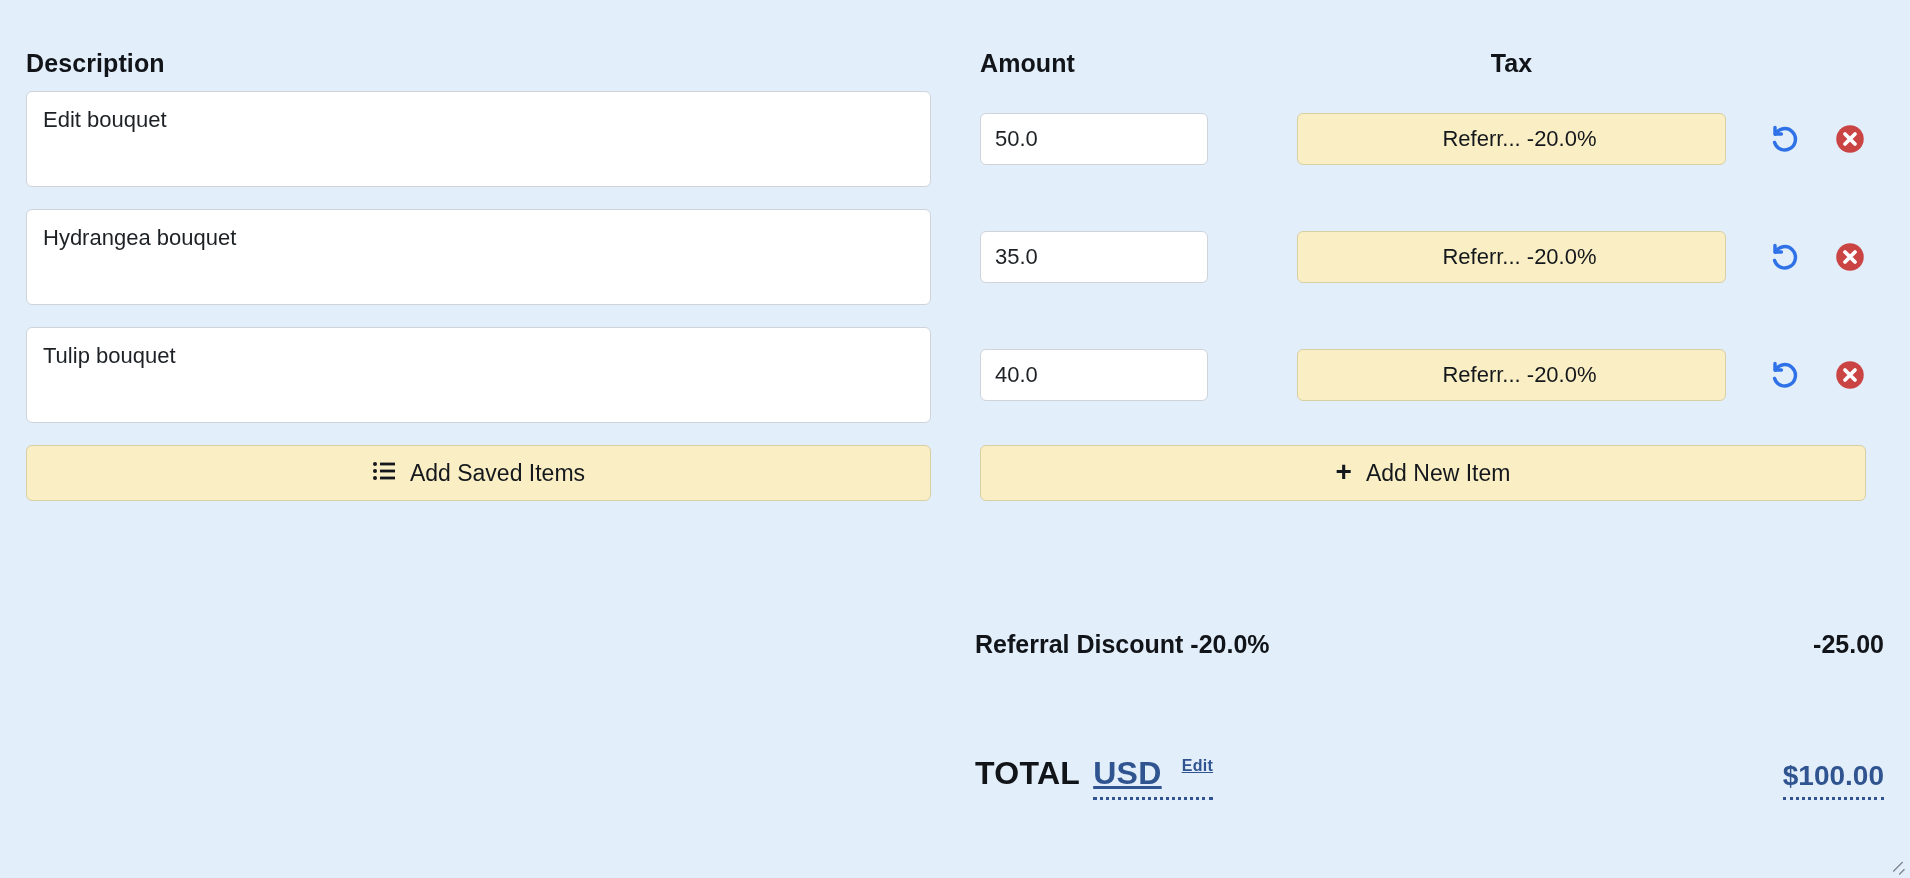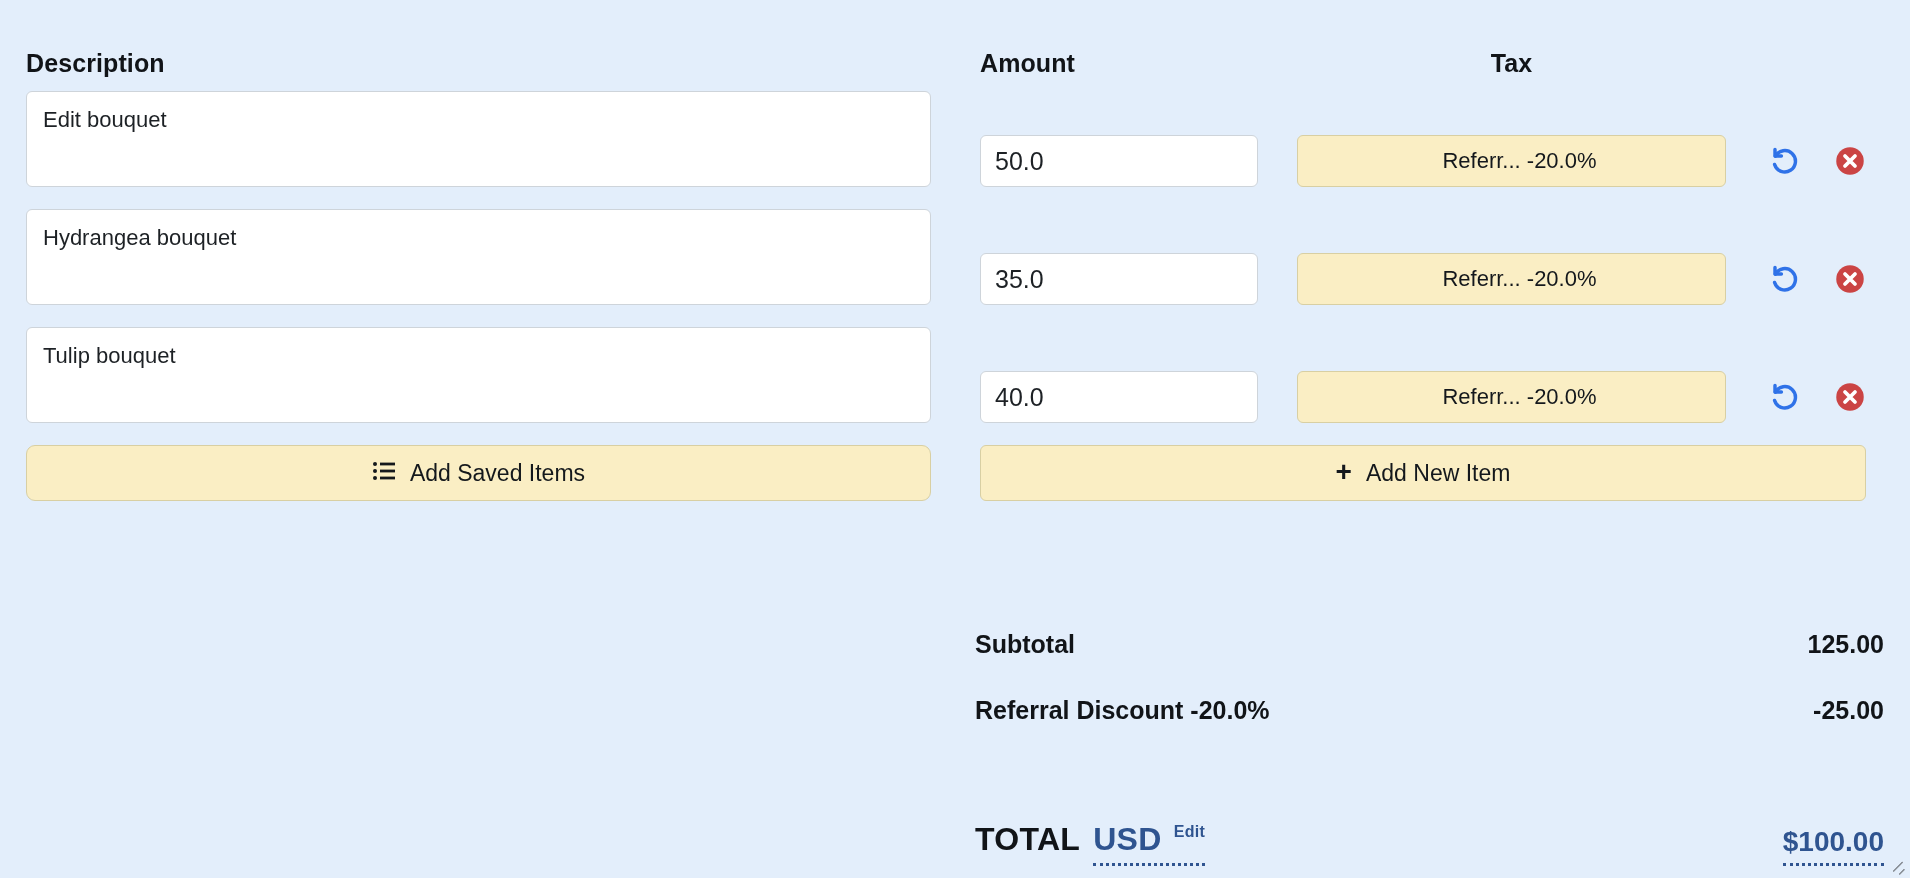--- a/index.html
+++ b/index.html
@@ -16,21 +16,21 @@
   .sheet {
     position: relative;
     width: 1910px;
     height: 878px;
     padding: 0;
   }
 
   
   .row {
     display: flex;
-    align-items: flex-end;
+    align-items: center;
     padding: 0 26px 0 26px;
   }
   .col-desc   { width: 905px; flex: 0 0 905px; }
   .col-gap    { width: 49px;  flex: 0 0 49px; }
   .col-amount { width: 268px; flex: 0 0 268px; }
   .col-taxgap { width: 49px;  flex: 0 0 49px; }
   .col-tax    { width: 429px; flex: 0 0 429px; }
   .col-acts   { width: 140px; flex: 0 0 140px; }
 
   
@@ -78,29 +78,29 @@
   .grip:before {
     width: 13px; right: 1px; bottom: 4px;
     transform: rotate(-45deg);
   }
   .grip:after {
     width: 7px; right: 1px; bottom: 1px;
     transform: rotate(-45deg);
   }
 
   .amount-box {
-    width: 278px;
+    width: 228px;
     height: 52px;
     background: #ffffff;
     border: 1px solid #ced4da;
     border-radius: 6px;
     padding: 0 14px;
     display: flex;
     align-items: center;
-    font-size: 25px;
+    font-size: 22px;
     color: #1d2125;
   }
 
   .tax-btn {
     width: 429px;
     height: 52px;
     background: #faeec4;
     border: 1px solid #d8cfa3;
     border-radius: 6px;
     display: flex;
@@ -136,21 +136,21 @@
     border: 1px solid #d8cfa3;
     border-radius: 6px;
     display: flex;
     align-items: center;
     justify-content: center;
     gap: 14px;
     font-size: 23px;
     color: #14181c;
     cursor: pointer;
   }
-  .add-saved { width: 905px; border-radius: 9px; }
+  .add-saved { width: 905px; }
   .add-new   { width: 886px; }
   .plus {
     font-size: 28px;
     font-weight: bold;
     line-height: 1;
     position: relative;
     top: -1px;
   }
 
   
@@ -182,21 +182,22 @@
     font-weight: bold;
     letter-spacing: .3px;
   }
   .currency-link {
     color: #2f5490;
     border-bottom: 3px dotted #2f5490;
     padding-bottom: 5px;
     cursor: pointer;
     display: inline-flex;
     align-items: baseline;
-    gap: 12px;
+    gap: 20px;
+    text-decoration: underline;
   }
   .edit-sup {
     font-size: 16px;
     font-weight: bold;
     color: #2f5490;
     position: relative;
     top: -13px;
   }
   .grand-amount {
     font-size: 28px;
@@ -328,24 +329,20 @@
     <div style="flex:0 0 886px;">
       <div class="add-btn add-new">
         <span class="plus">+</span>
         <span>Add New Item</span>
       </div>
     </div>
   </div>
 
   <div class="totals">
     <div class="total-line">
-      <span>Subtotal</span>
-      <span>125.00</span>
-    </div>
-    <div class="total-line">
       <span>Referral Discount -20.0%</span>
       <span>-25.00</span>
     </div>
     <div class="total-line grand">
       <span class="grand-left">
         <span>TOTAL</span>
         <span class="currency-link">
           <span>USD</span>
           <span class="edit-sup">Edit</span>
         </span>

